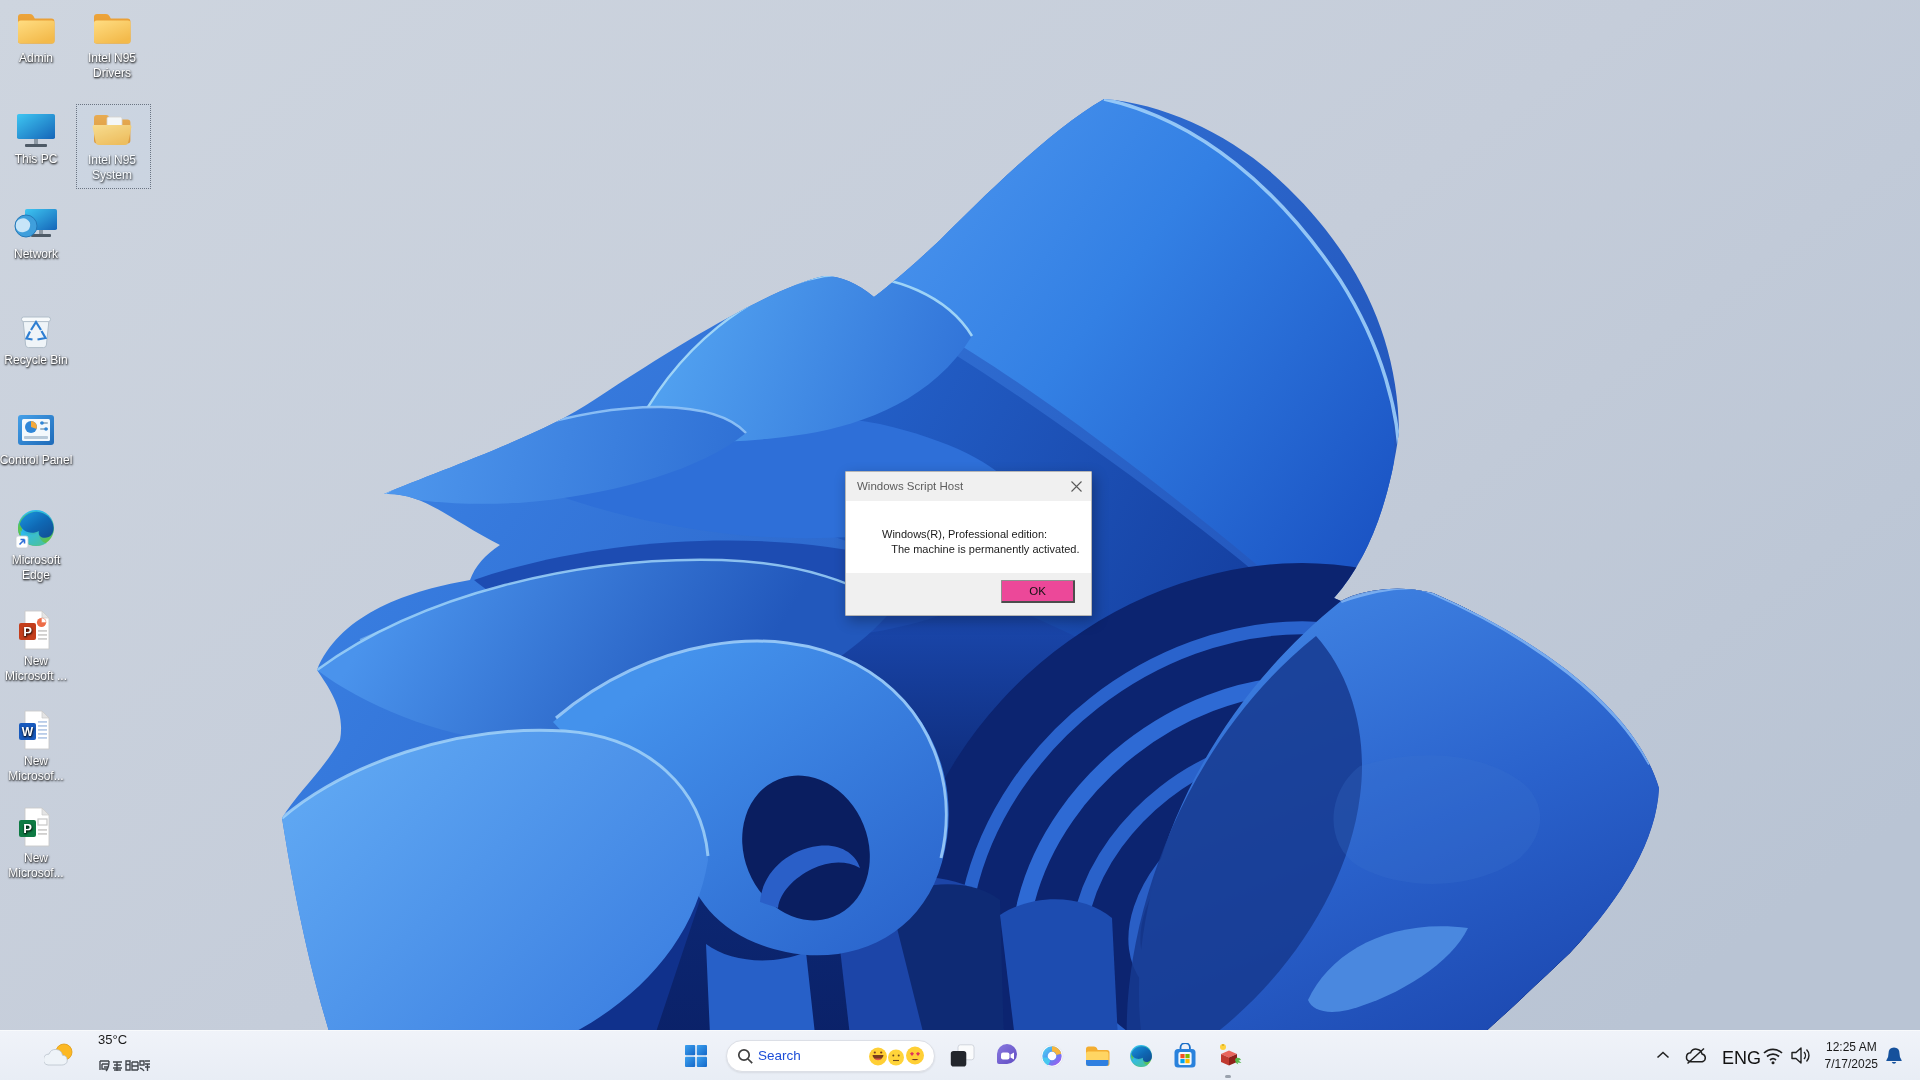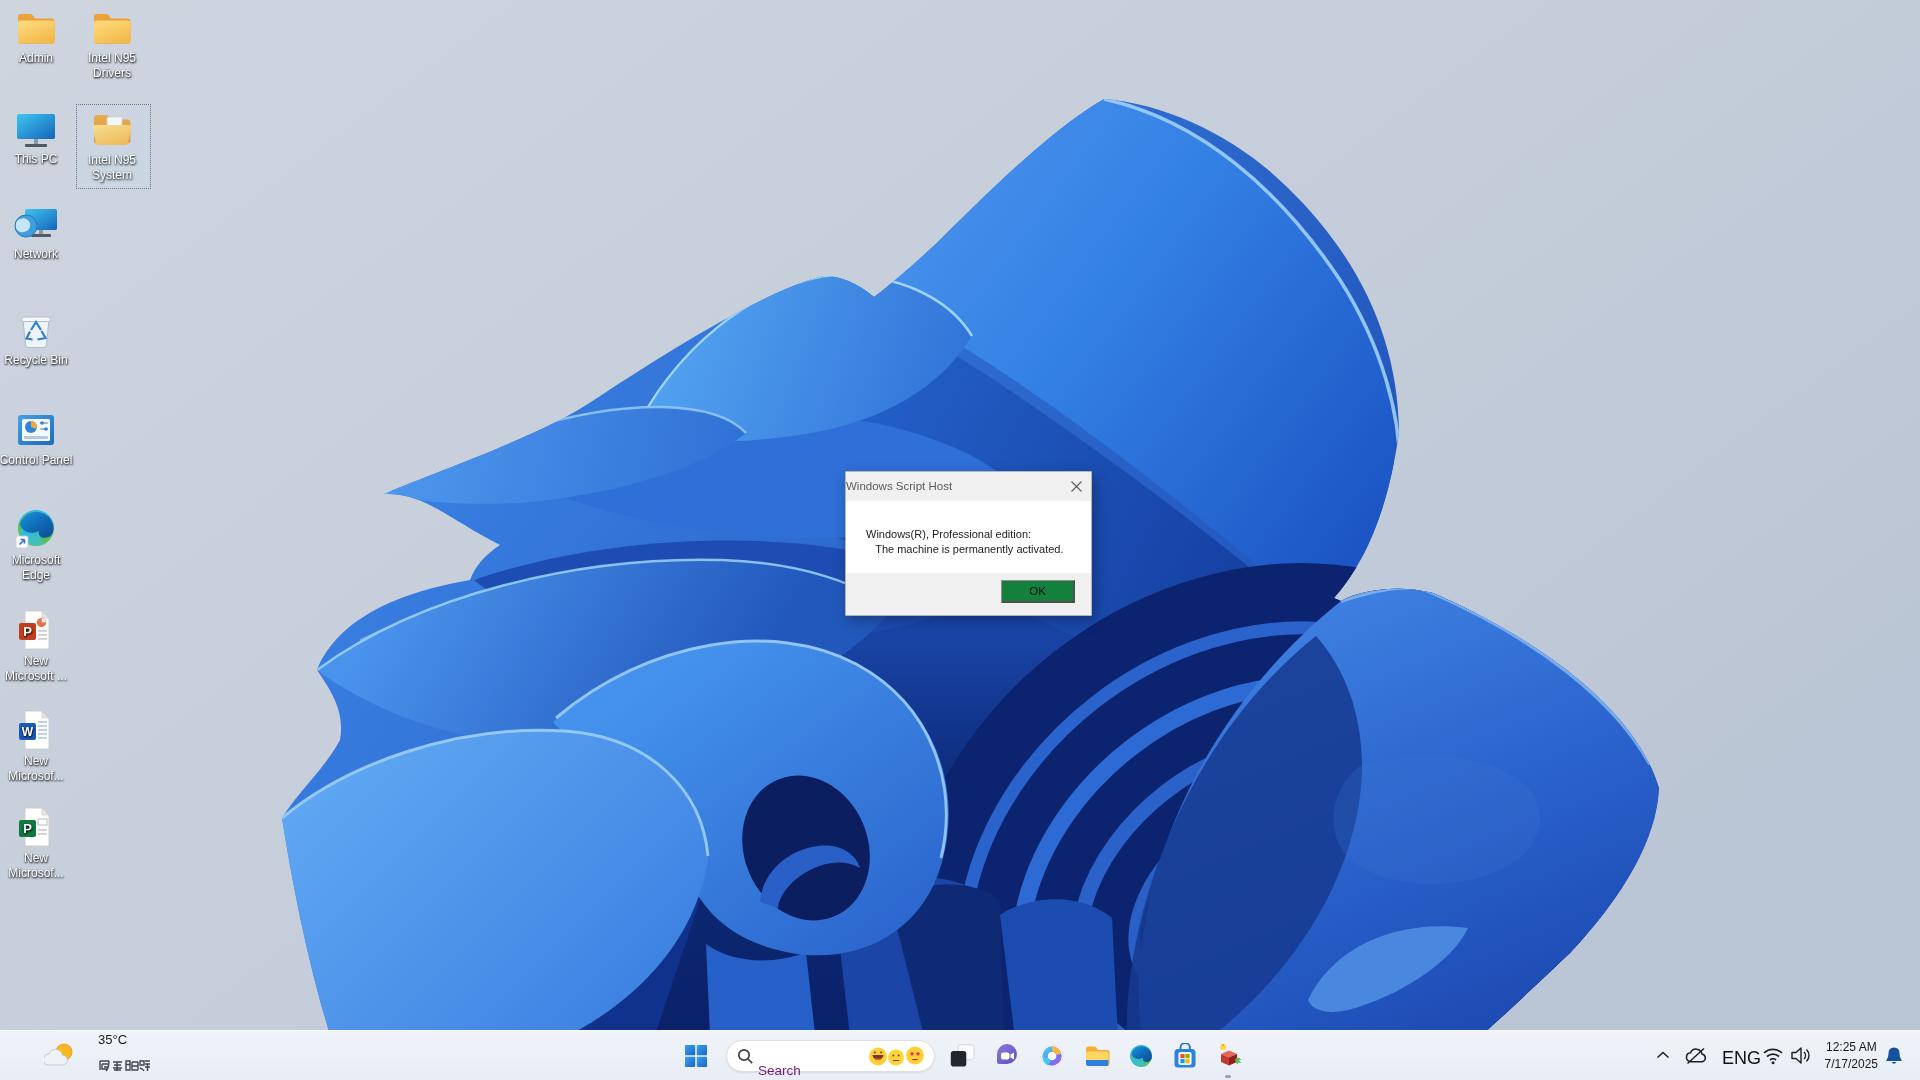--- a/index.html
+++ b/index.html
@@ -4,30 +4,30 @@
 *{margin:0;padding:0;box-sizing:border-box}
 html,body{width:1920px;height:1080px;overflow:hidden;font-family:"Liberation Sans",sans-serif}
 #desk{position:relative;width:1920px;height:1080px;background:#c7d0dc}
 #wall{position:absolute;left:0;top:0}
 .dicon{position:absolute;width:84px;text-align:center;color:#fff;font-size:12px;line-height:15px;text-shadow:0 1px 2px rgba(0,0,0,.85),1px 1px 2px rgba(0,0,0,.6)}
 .dicon svg{display:block;margin:0 auto}
 .dlabel{margin-top:3px}
 #selbox{position:absolute;left:76px;top:104px;width:75px;height:85px;border:1px dotted #6b7482;background:rgba(200,220,245,.12)}
 
 #dlg{position:absolute;left:845px;top:471px;width:247px;height:145px;background:#fff;border:1px solid #b5b5b5;border-radius:1px;box-shadow:3px 5px 14px rgba(0,0,0,.30)}
-#dlgtitle{height:29px;background:#f0f0f0;color:#5d5d5d;font-size:11.5px;line-height:29px;}
+#dlgtitle{height:29px;background:#f0f0f0;color:#5d5d5d;font-size:11.5px;line-height:29px;padding-left:11px}
 #dlgx{position:absolute;right:9px;top:9px;width:11px;height:11px}
-#dlgbody{height:74px;background:#fff;font-size:11px;color:#1b1b1b;padding:26px 0 0 20px;line-height:14.5px}
+#dlgbody{height:74px;background:#fff;font-size:11px;color:#1b1b1b;padding:26px 0 0 36px;line-height:14.5px}
 #dlgfoot{position:absolute;left:0;bottom:0;width:100%;height:42px;background:#f0f0f0}
-#okbtn{position:absolute;right:16px;top:7px;width:74px;height:23px;background:#15803d;border:1px solid #8f8f8f;border-right:2px solid #4d4d4d;border-bottom:2px solid #4d4d4d;font-size:11.5px;color:#111;text-align:center;line-height:20px;border-radius:1px}
+#okbtn{position:absolute;right:16px;top:7px;width:74px;height:23px;background:#ec4899;border:1px solid #8f8f8f;border-right:2px solid #4d4d4d;border-bottom:2px solid #4d4d4d;font-size:11.5px;color:#111;text-align:center;line-height:20px;border-radius:1px}
 
 #tb{position:absolute;left:0;top:1030px;width:1920px;height:50px;background:linear-gradient(180deg,#f0f3f9 0%,#e8edf5 100%);border-top:1px solid rgba(255,255,255,.7)}
 #wxtext{position:absolute;left:98px;top:0;font-size:13px;color:#1a1a1a;line-height:17px}
 #search{position:absolute;left:726px;top:9px;width:209px;height:32px;background:#fff;border:1px solid #dcdfe6;border-radius:17px;box-shadow:0 1px 2px rgba(0,0,0,.08)}
-#search .stext{position:absolute;left:31px;top:22px;font-size:13.5px;color:#701a75}
+#search .stext{position:absolute;left:31px;top:7px;font-size:13.5px;color:#1d4ed8}
 #clock{position:absolute;right:42px;top:8px;text-align:center;font-size:12px;color:#1a1a1a;line-height:17px}
 </style></head>
 <body>
 <div id="desk">
 <svg id="wall" width="1920" height="1080" viewBox="0 0 1920 1080">
  <defs>
   <linearGradient id="bgG" x1="0" y1="0" x2="1" y2="0.75">
    <stop offset="0" stop-color="#ced5df"></stop>
           <stop offset="0.55" stop-color="#c5cdda"></stop>
           <stop offset="1" stop-color="#b9c4d4"></stop>

